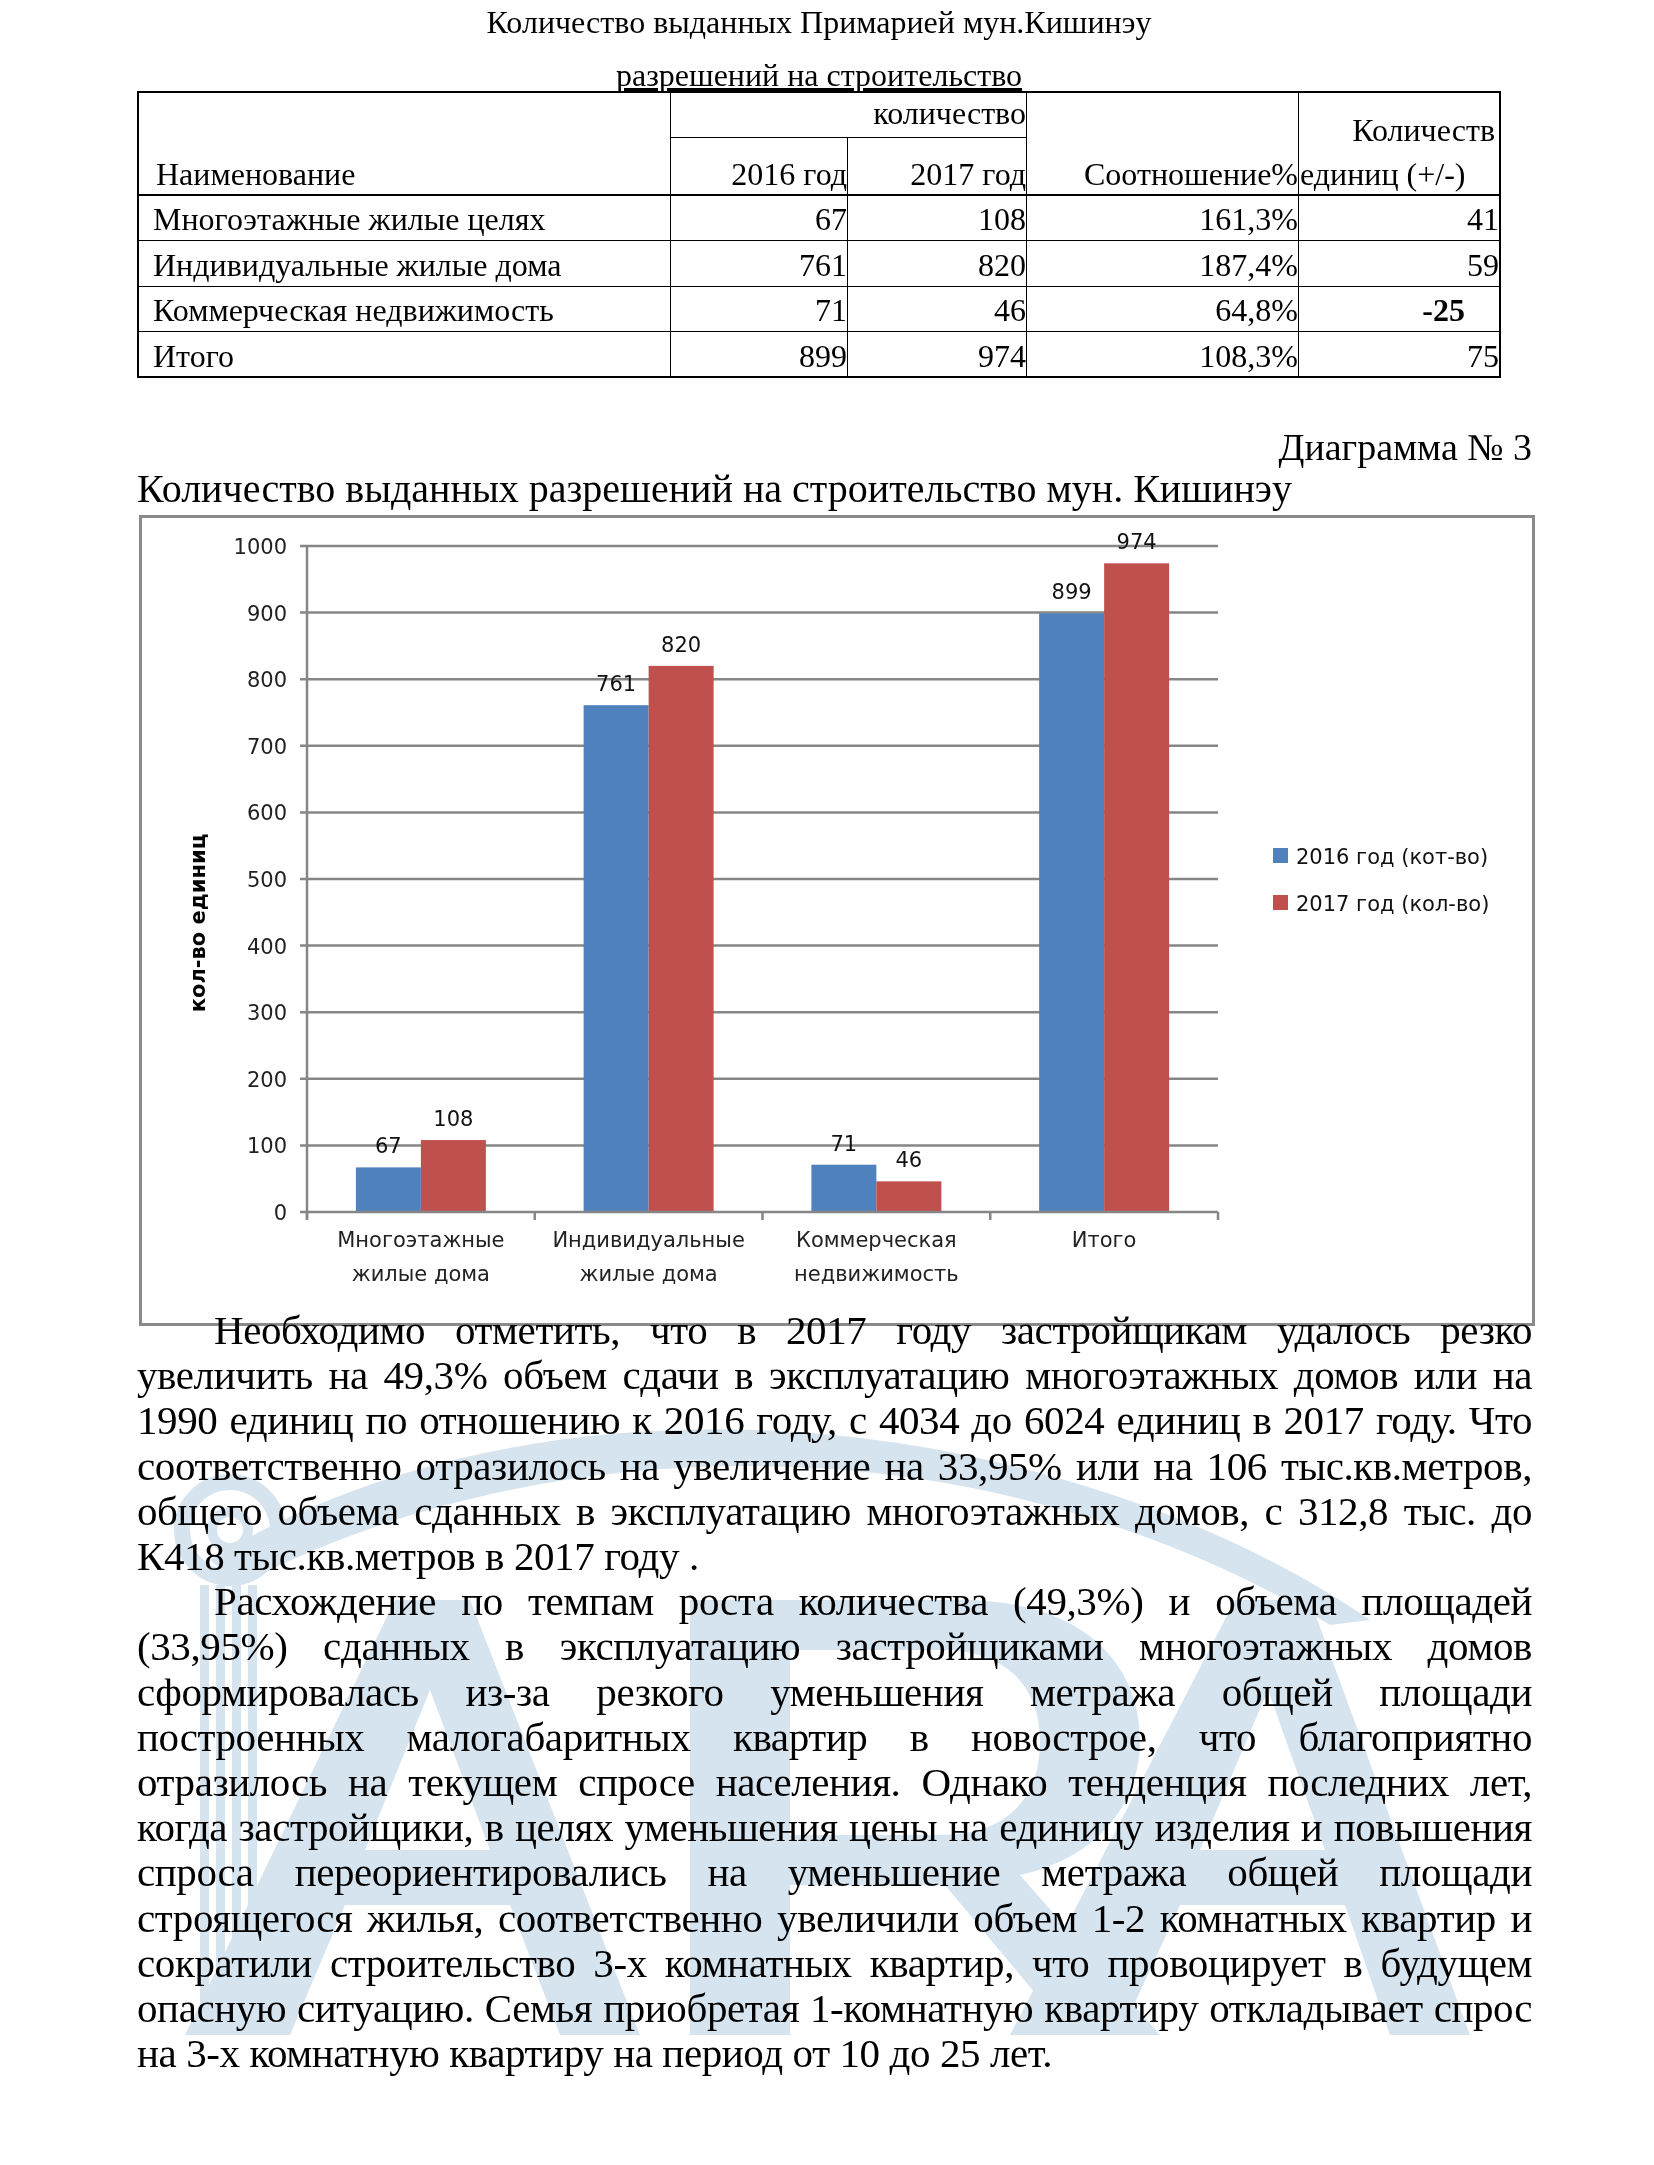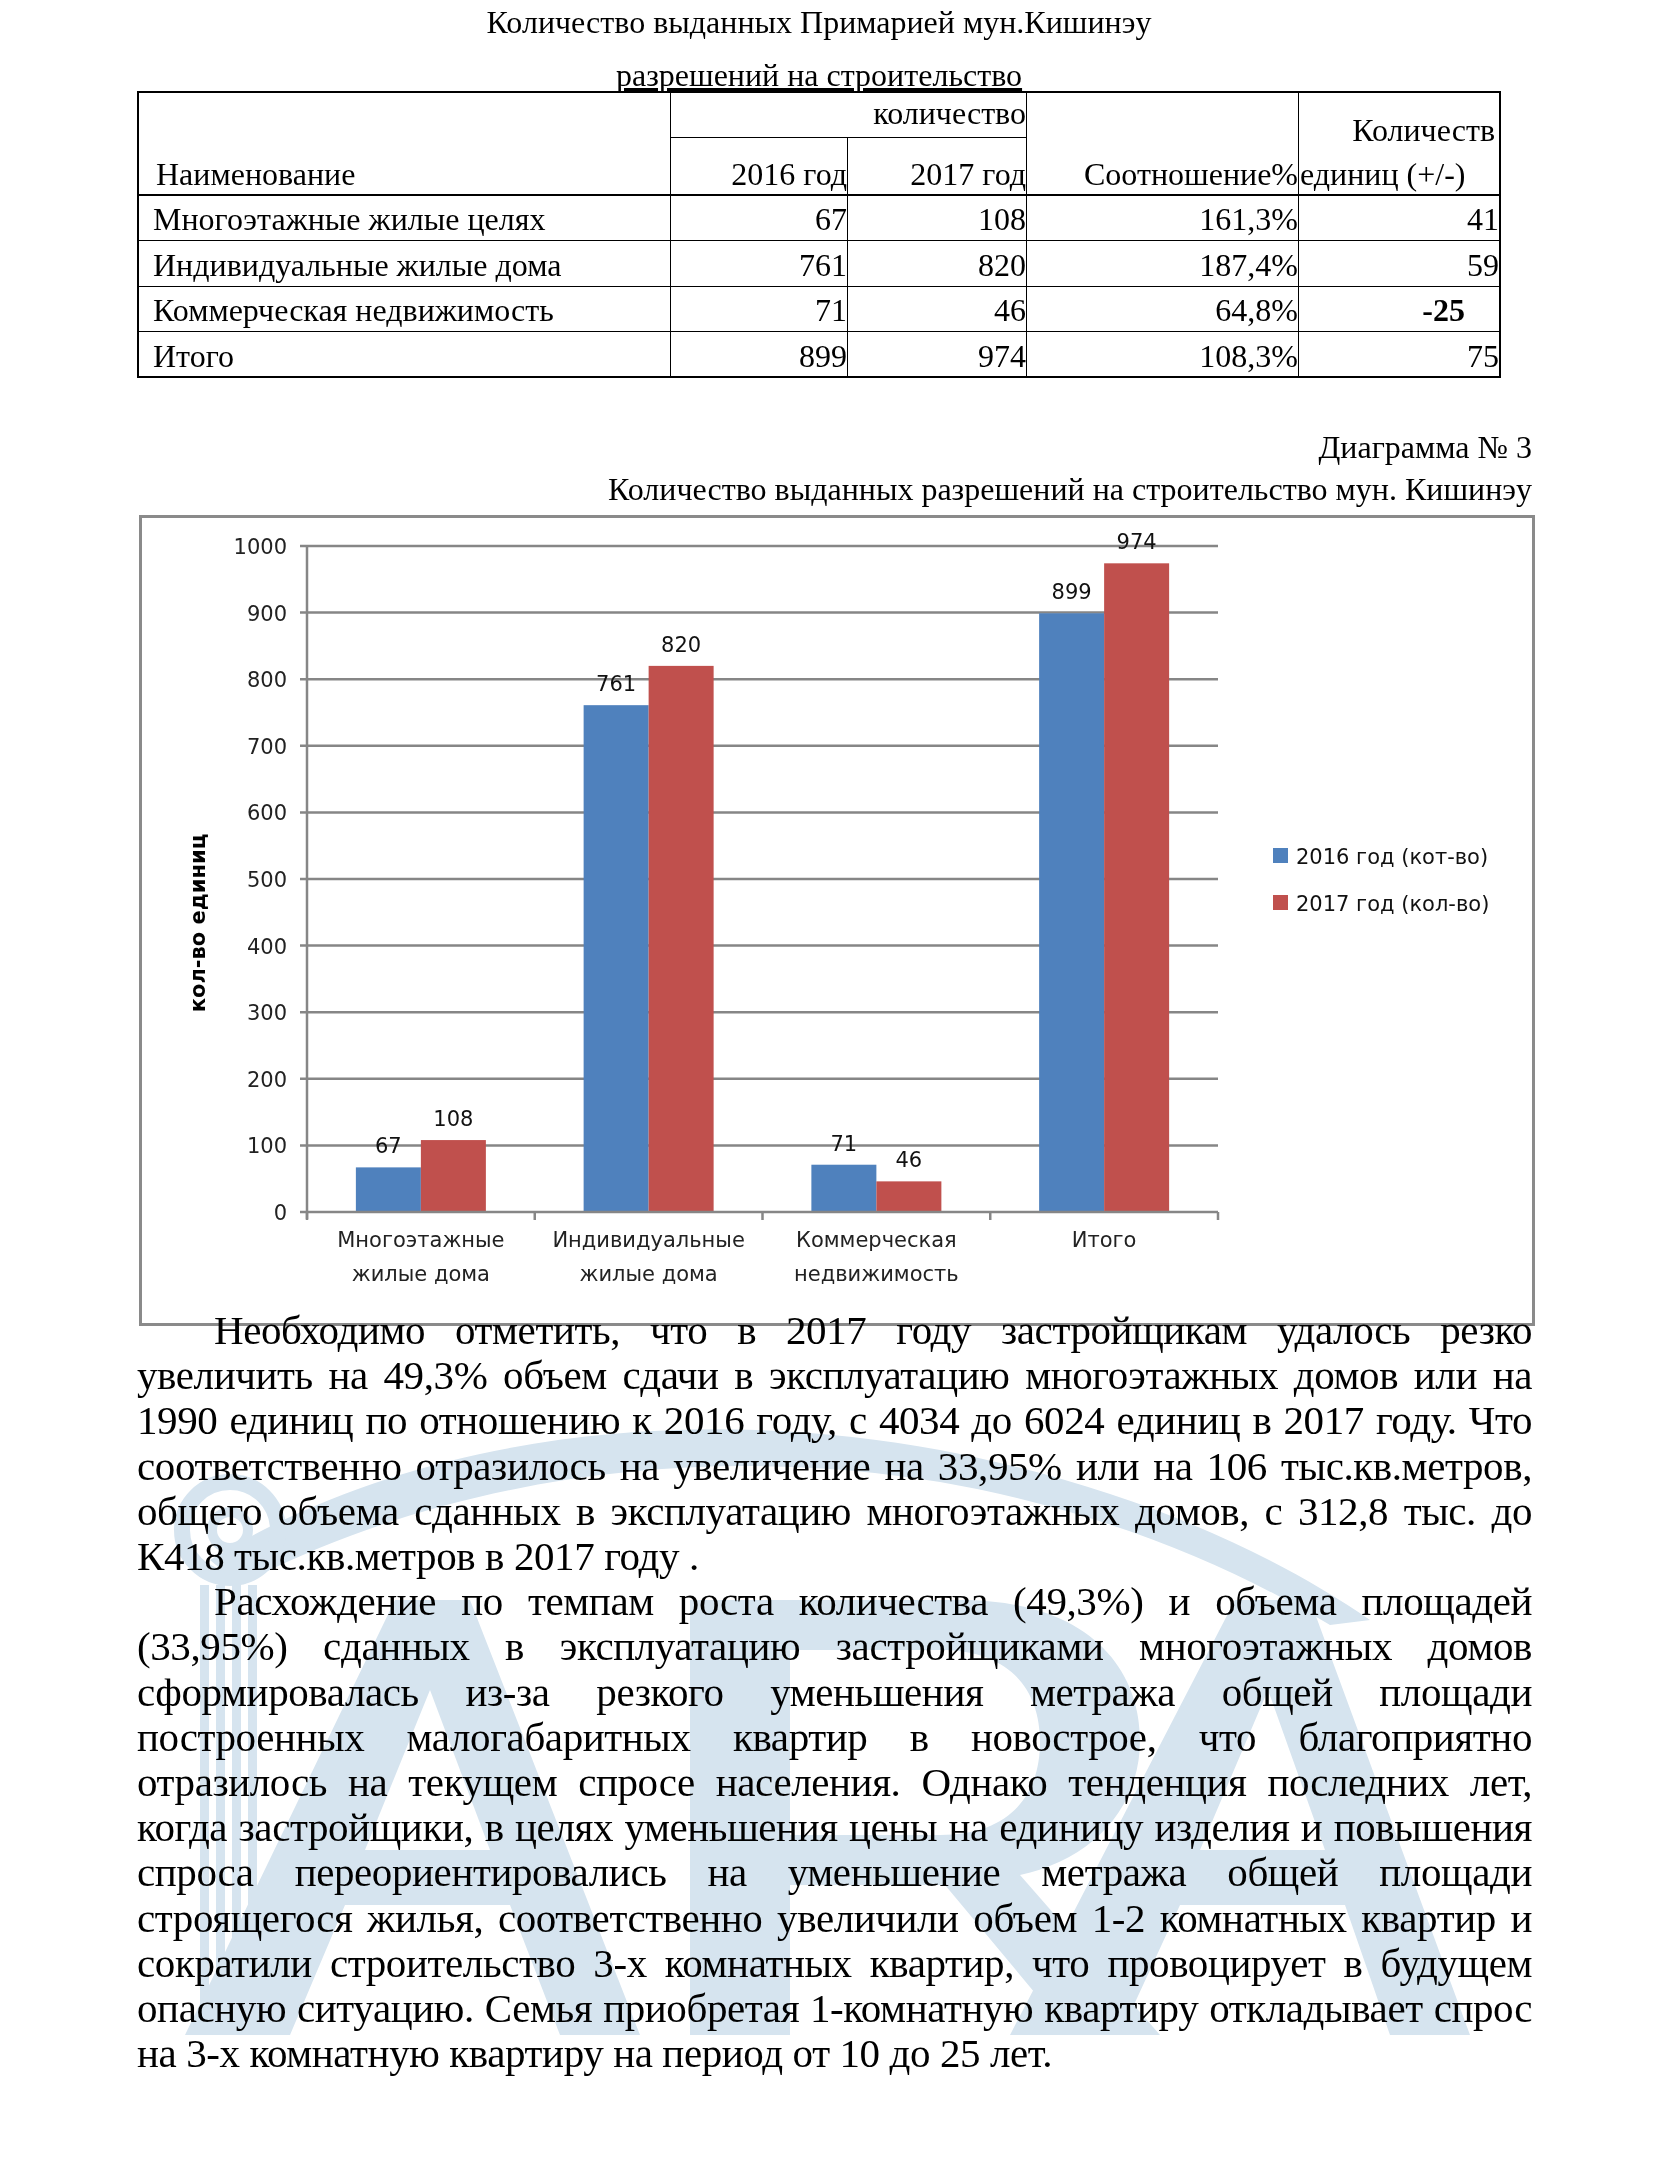--- a/index.html
+++ b/index.html
@@ -10,22 +10,22 @@
   #doc-title-1 { top: 3px; }
   #doc-title-2 { top: 56px; text-decoration: underline; }
 
   
   #stats-table { position: absolute; left: 137px; top: 91px; width: 1364px; height: 287px; z-index: 2; }
   .tline { position: absolute; background: #000; }
   .tcell { position: absolute; font-size: 32px; line-height: 38px; white-space: nowrap; }
   .center { text-align: right; }
 
   
-  #diagram-number { position: absolute; right: 122px; top: 428px; font-size: 32px; line-height: 38px; z-index: 2; }
-  #chart-title { position: absolute; left: 137px; width: 1395px; top: 470px; text-align: right; font-size: 32px; line-height: 38px; z-index: 2; }
+  #diagram-number { position: absolute; right: 122px; top: 428px; font-size: 38px; line-height: 38px; z-index: 2; }
+  #chart-title { position: absolute; left: 137px; width: 1395px; top: 470px; text-align: left; font-size: 40px; line-height: 38px; z-index: 2; }
   #chart-frame { position: absolute; left: 139px; top: 515px; width: 1390px; height: 805px; border: 3px solid #8a8a8a; background: #fff; z-index: 2; }
   #chart-svg { position: absolute; left: 0; top: 0; z-index: 3; }
   .axis-txt { font-family: "DejaVu Sans", "Liberation Sans", sans-serif; font-size: 21px; fill: #222; }
   .cat-txt { font-family: "DejaVu Sans", "Liberation Sans", sans-serif; font-size: 21px; fill: #222; }
   .lbl-txt { font-family: "DejaVu Sans", "Liberation Sans", sans-serif; font-size: 21px; fill: #111; }
   .ytitle { font-family: "DejaVu Sans", "Liberation Sans", sans-serif; font-size: 21px; font-weight: bold; fill: #000; }
   .leg-txt { font-family: "DejaVu Sans", "Liberation Sans", sans-serif; font-size: 21px; fill: #111; }
 
   
   #body-text { position: absolute; left: 137px; width: 1395px; top: 1308px; z-index: 2; }

